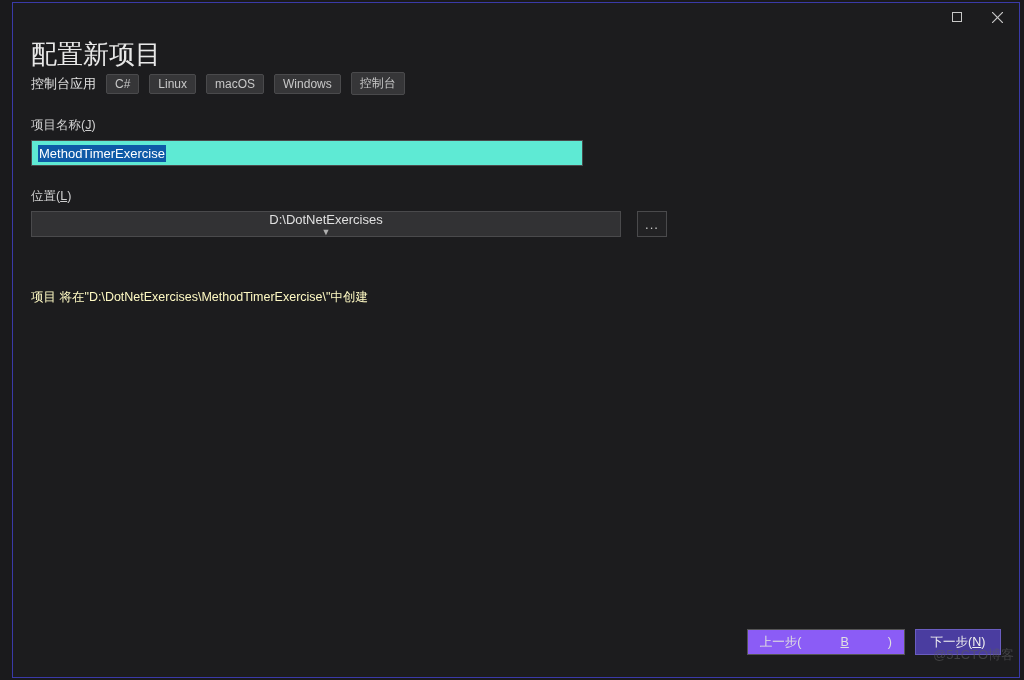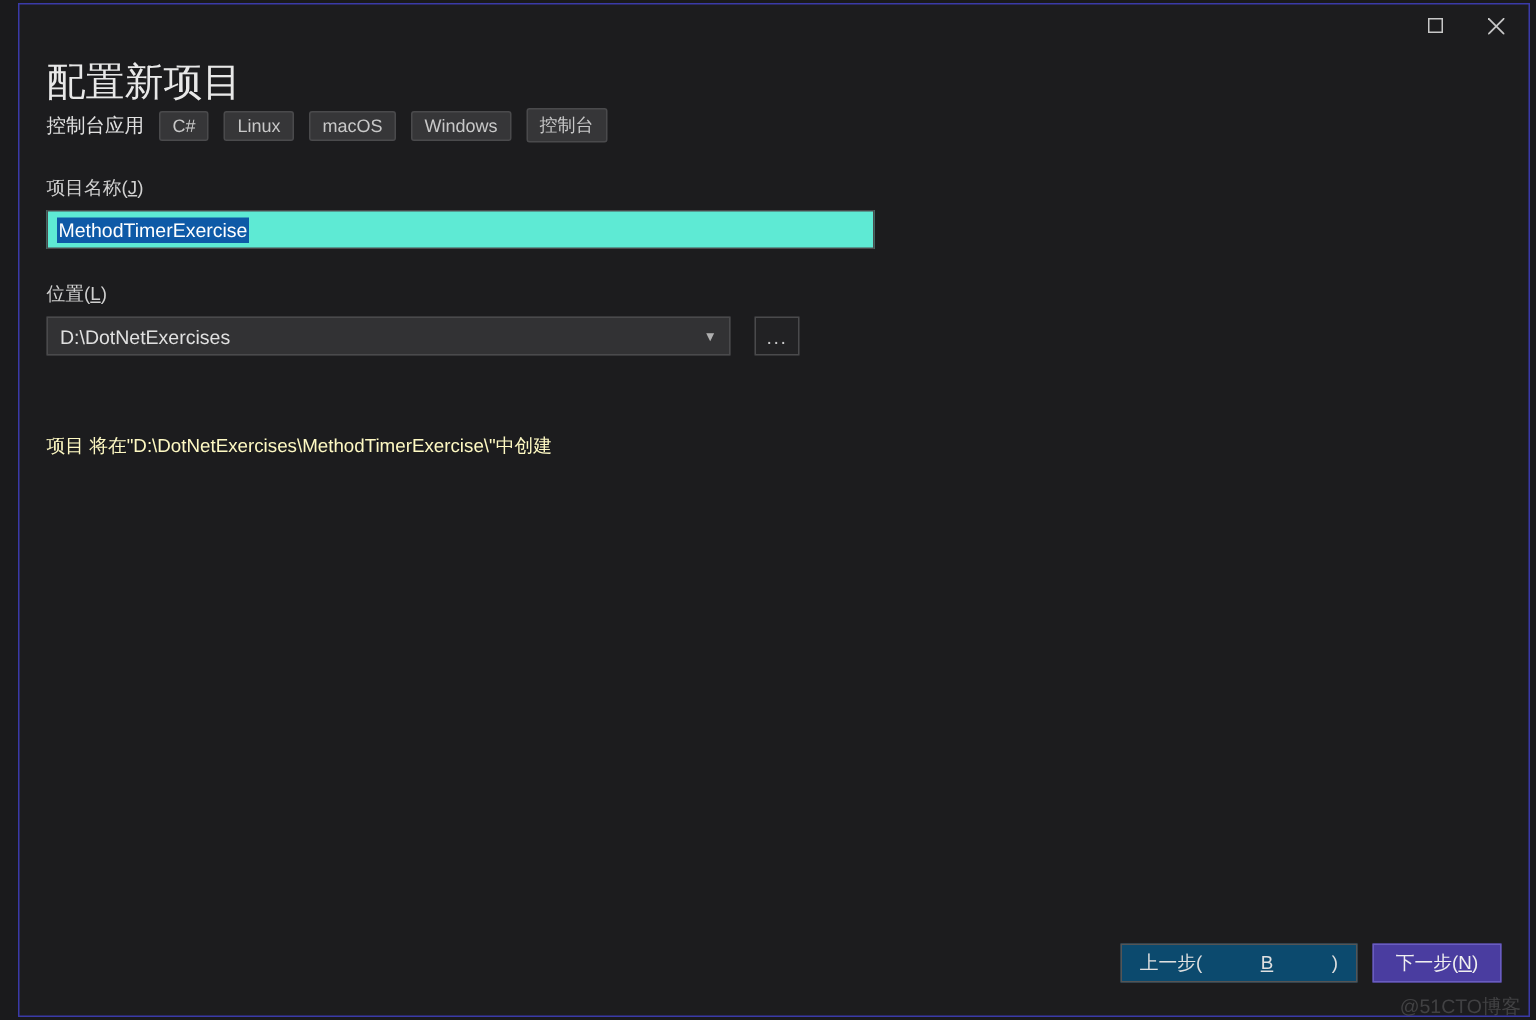--- a/index.html
+++ b/index.html
@@ -91,31 +91,32 @@
       color: #fff;
       padding: 1px 1px;
     }
     .field-group { margin-bottom: 22px; }
     .location-row {
       display: flex;
       align-items: center;
       gap: 16px;
     }
     .select-input {
-      width: 456px;
+      width: 590px;
       height: 26px;
       background: #323234;
       border: 1px solid #4a4a4c;
       color: #e0e0e0;
       padding: 0 8px;
       font-size: 13px;
       display: flex;
       align-items: center;
       justify-content: space-between;
       cursor: pointer;
+      flex-direction: column;
     }
     .chevron {
       font-size: 9px;
       color: #b0b0b0;
     }
     .browse-btn {
       width: 30px;
       height: 26px;
       background: #222224;
       border: 1px solid #4a4a4c;
@@ -142,35 +143,35 @@
       min-width: 86px;
       height: 26px;
       padding: 0 12px;
       display: flex;
       align-items: center;
       justify-content: center;
       font-size: 12.5px;
       cursor: pointer;
     }
     .btn-back {
-      background: #0c4a6e;
+      background: #8b5cf6;
       border: 1px solid #555;
       color: #e0e0e0;
       gap: 39px;
     }
     .btn-next {
       background: #4a3da0;
       border: 1px solid #6a5dc0;
       color: #f0f0f0;
       text-align: center;
     }
     .watermark {
       position: absolute;
       right: 10px;
-      bottom: 0;
+      bottom: 16px;
       color: #5a5a5c;
       font-size: 13px;
       opacity: 0.6;
       pointer-events: none;
     }
   </style>
 </head>
 <body>
 
 <div class="dialog">

